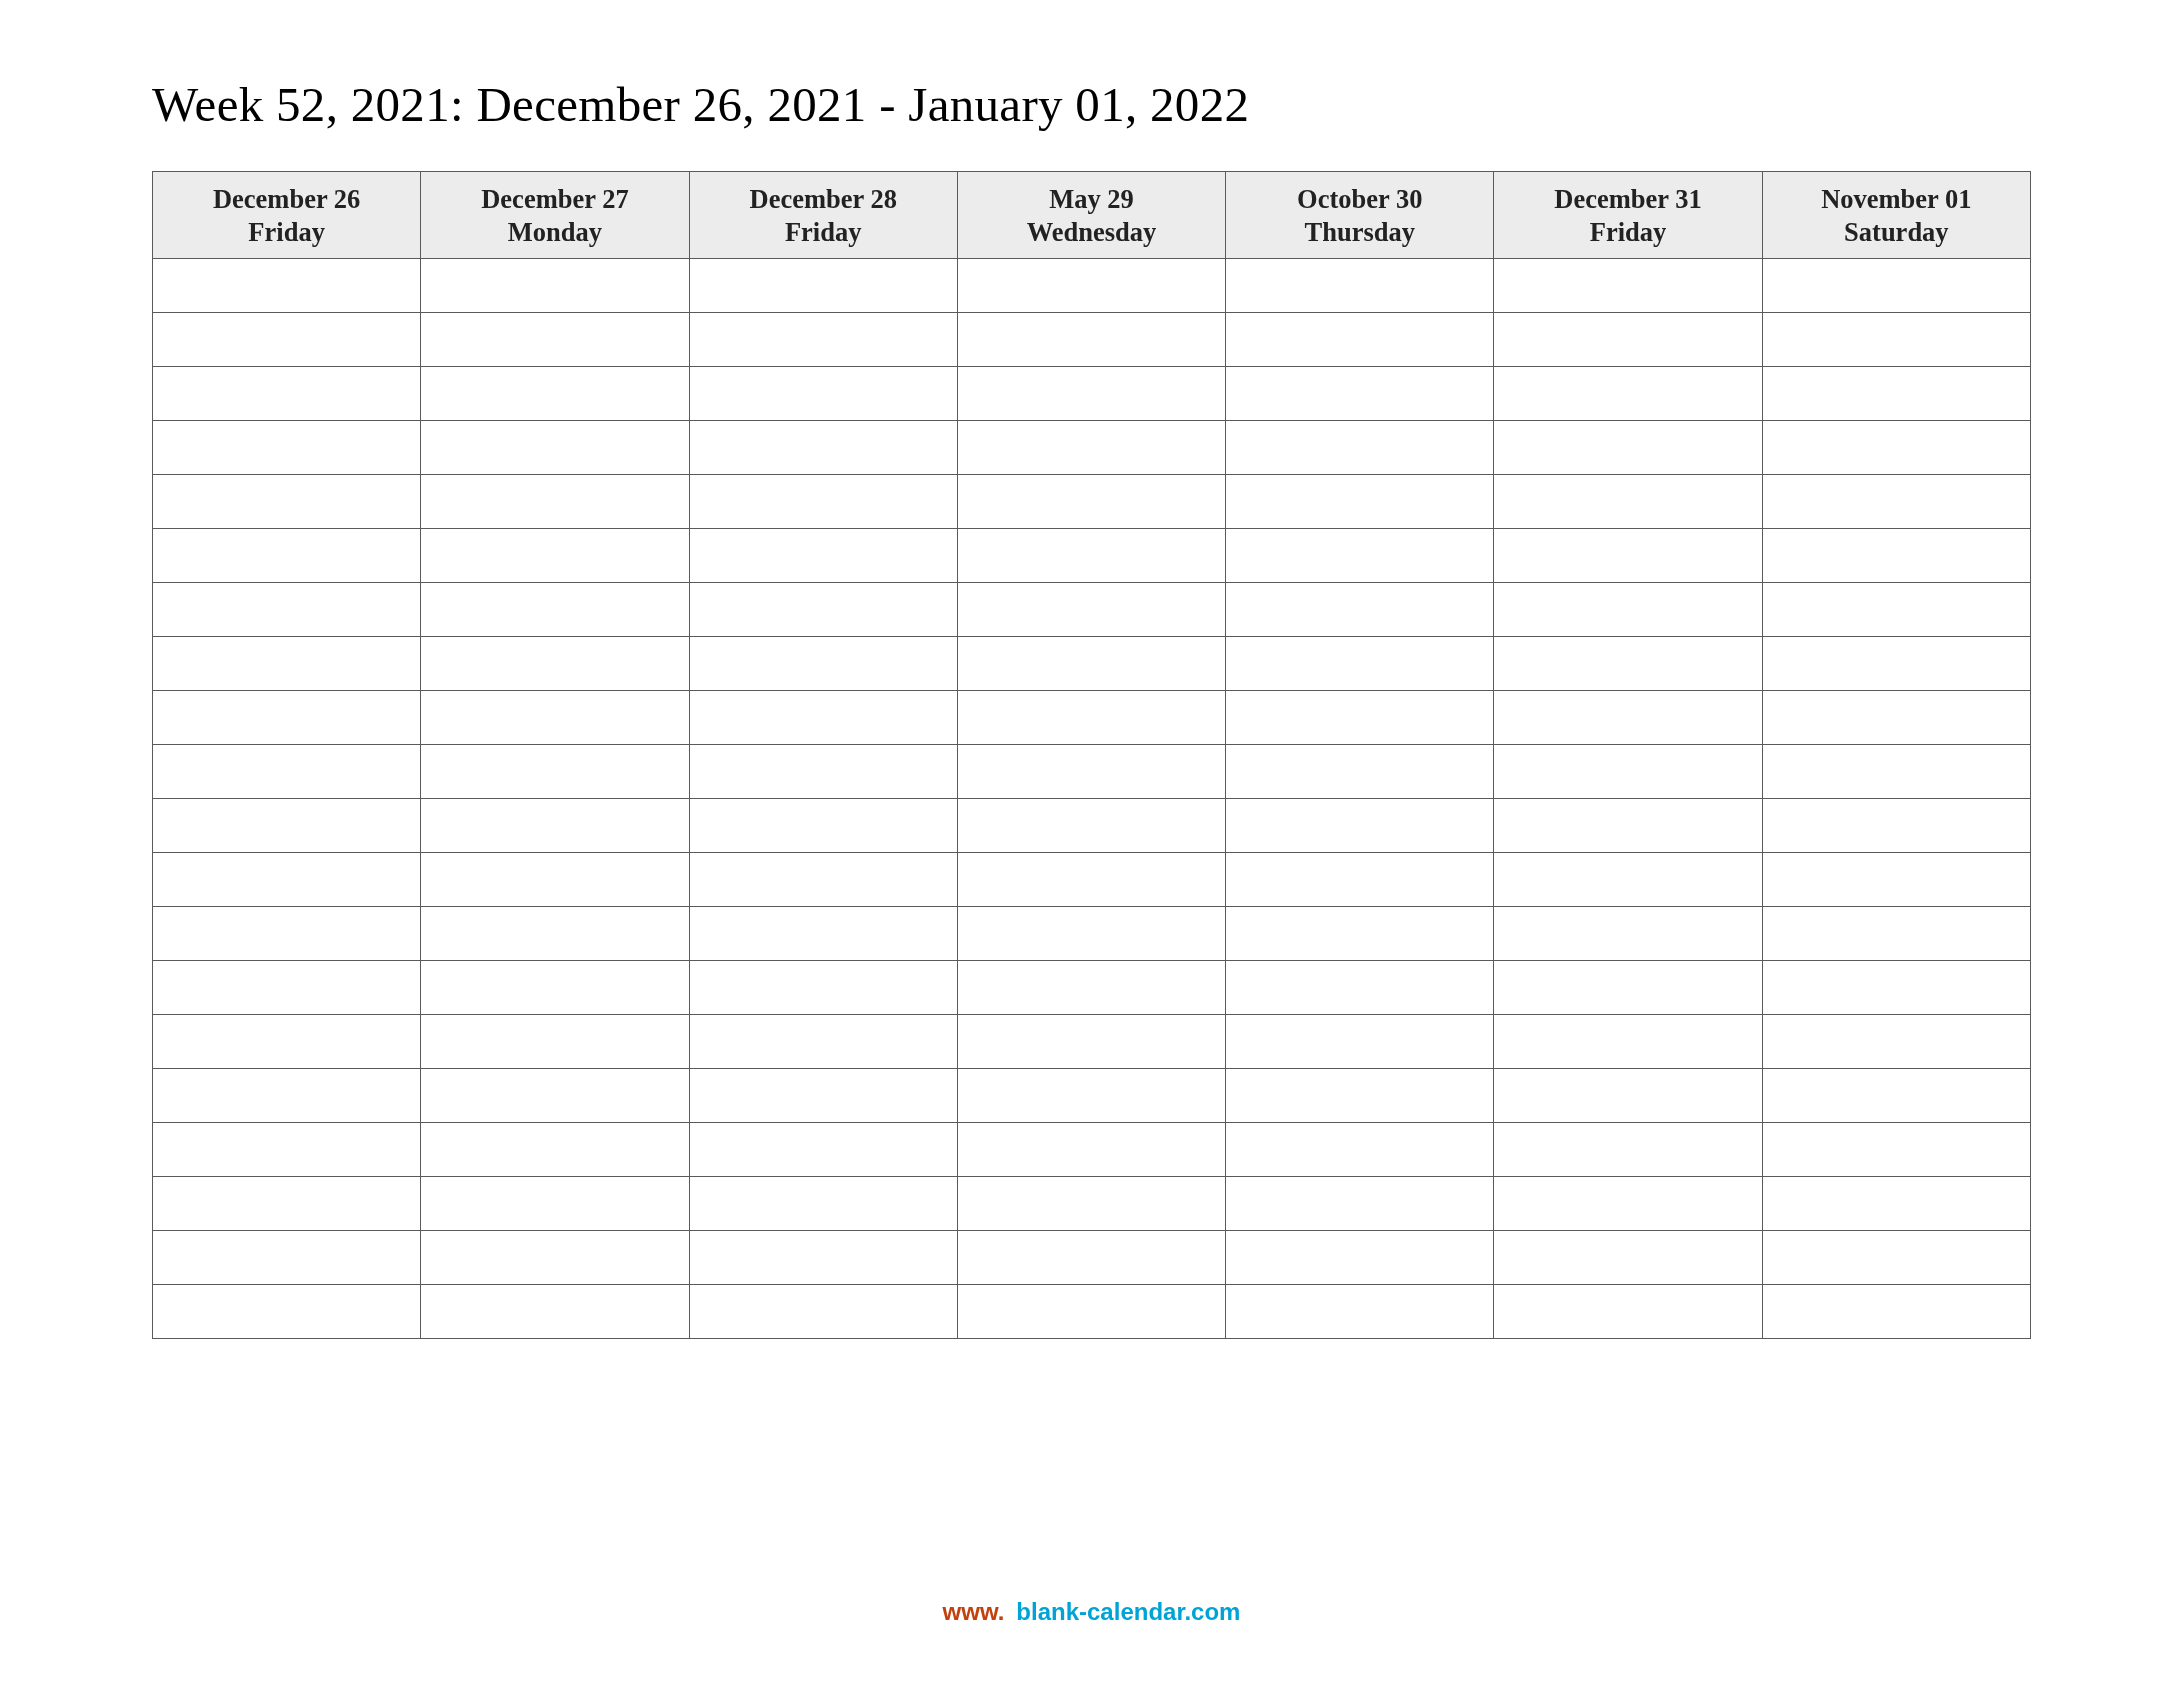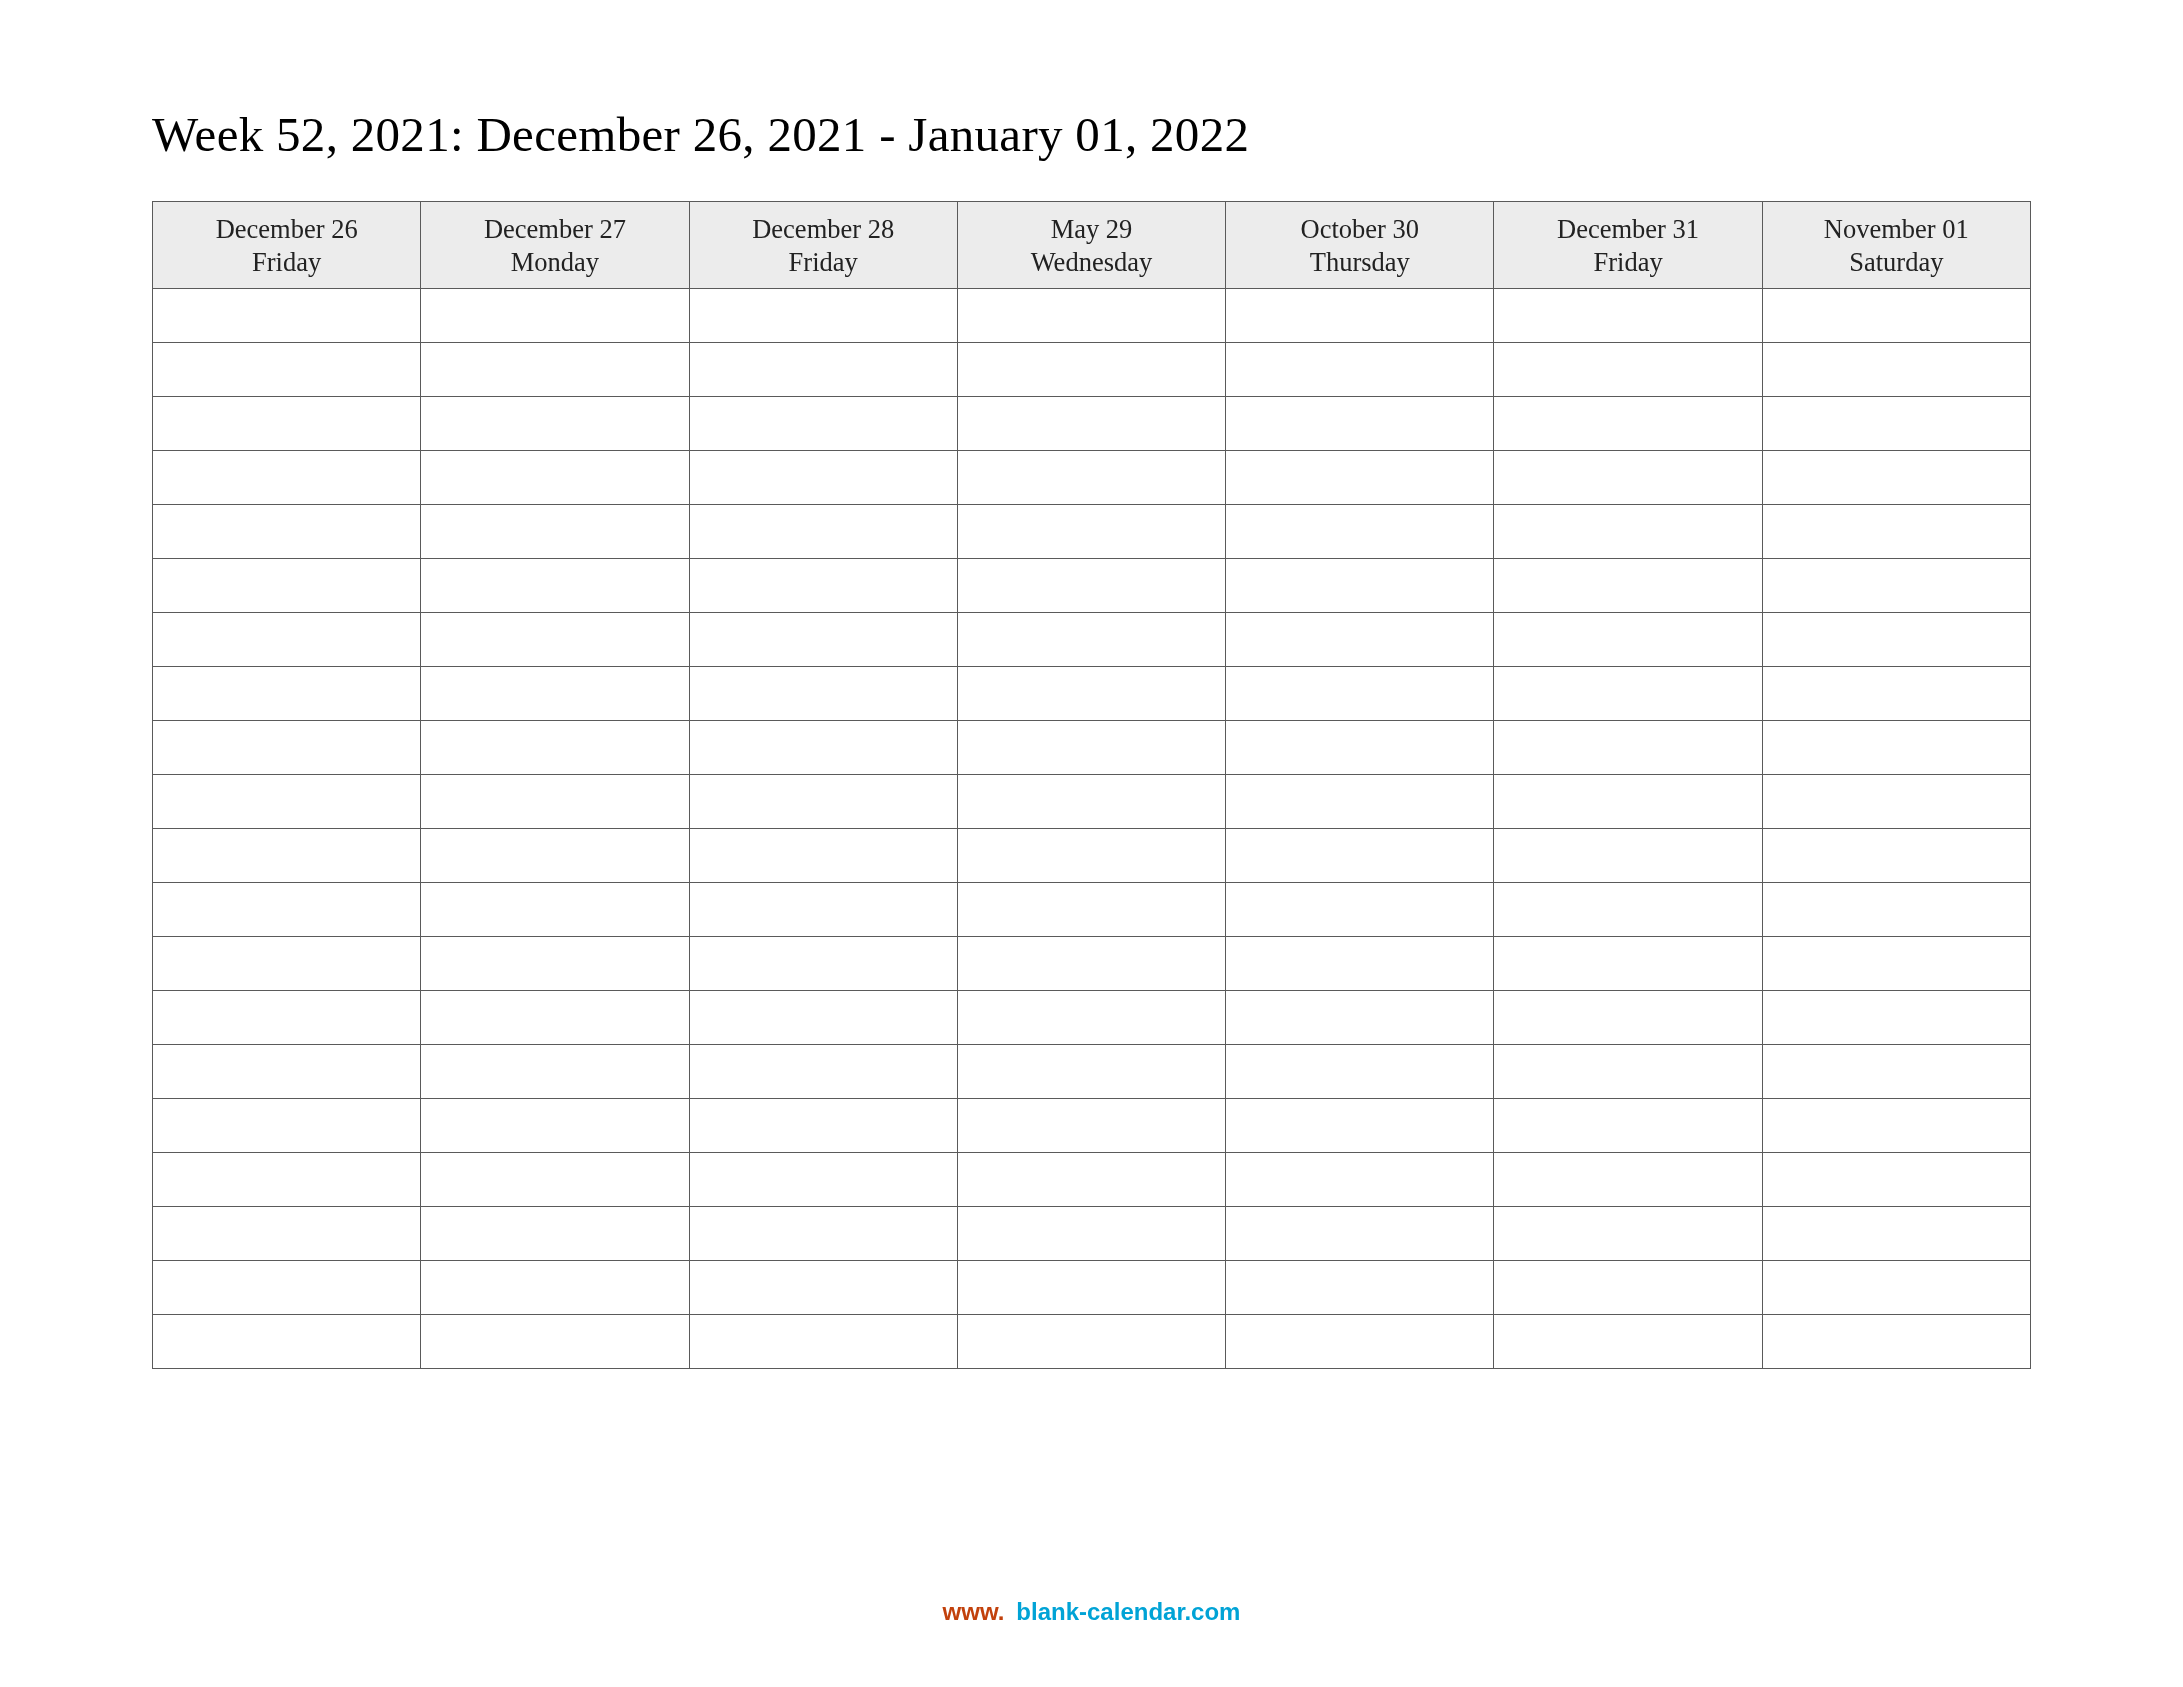--- a/index.html
+++ b/index.html
@@ -8,38 +8,38 @@
       box-sizing: border-box;
     }
     body {
       width: 2183px;
       height: 1687px;
       background: #ffffff;
       font-family: "Times New Roman", Times, serif;
       position: relative;
     }
     .page {
-      padding: 106px 152px 0 152px;
+      padding: 76px 152px 0 152px;
     }
     .title {
       font-size: 49px;
       font-weight: normal;
       color: #000;
       margin-bottom: 38px;
       letter-spacing: 0.3px;
     }
     table.calendar {
       width: 100%;
       border-collapse: collapse;
       table-layout: fixed;
     }
     table.calendar th {
       background: #ececec;
       border: 1.3px solid #5a5a5a;
-      font-weight: normal;
+      font-weight: bold;
       font-size: 26.5px;
       color: #222;
       padding: 10.6px 0 9.3px 0;
       line-height: 1.25;
       text-align: center;
       font-family: "Times New Roman", Times, serif;
     }
     table.calendar th .date-line {
       display: block;
     }

